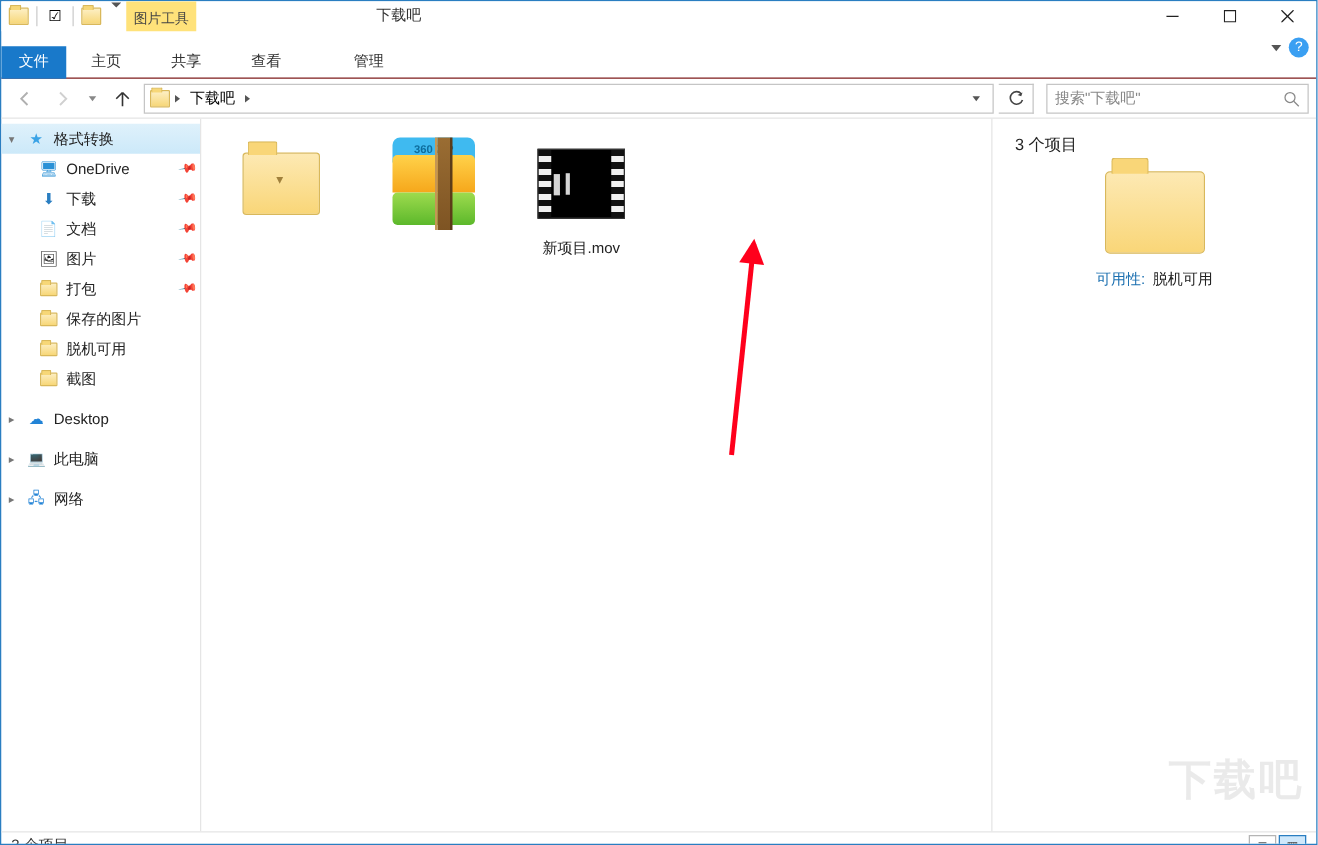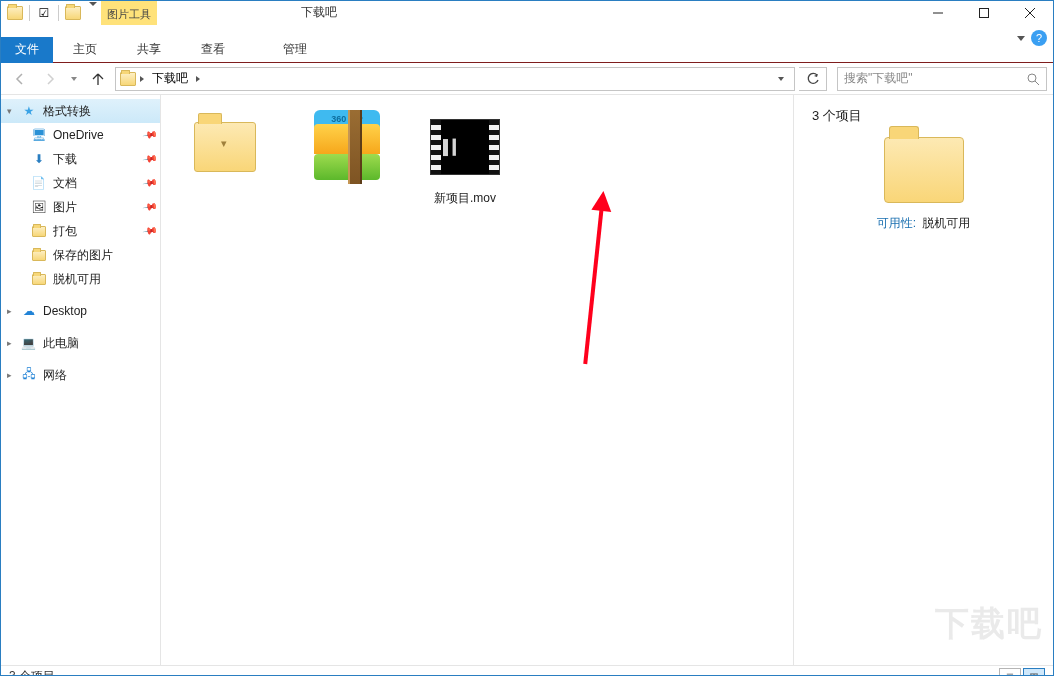--- a/index.html
+++ b/index.html
@@ -225,20 +225,27 @@
         </span>
         <span>保存的图片</span>
       </div>
     <div class="sbi">
         <span class="expand-icon"></span>
         <span class="tiny-ico">
           <span class="fold-ico"></span>
         </span>
         <span>脱机可用</span>
       </div>
+    <div class="sbi">
+        <span class="expand-icon"></span>
+        <span class="tiny-ico">
+          <span class="fold-ico"></span>
+        </span>
+        <span>截图</span>
+      </div>
     <div style="height:8px"></div>
     <div class="sbi group">
         <span class="expand-icon">▸</span>
         <span class="tiny-ico cloud">☁</span>
         <span>Desktop</span>
       </div>
     <div style="height:8px"></div>
     <div class="sbi group">
         <span class="expand-icon">▸</span>
         <span class="tiny-ico pc">💻</span>

